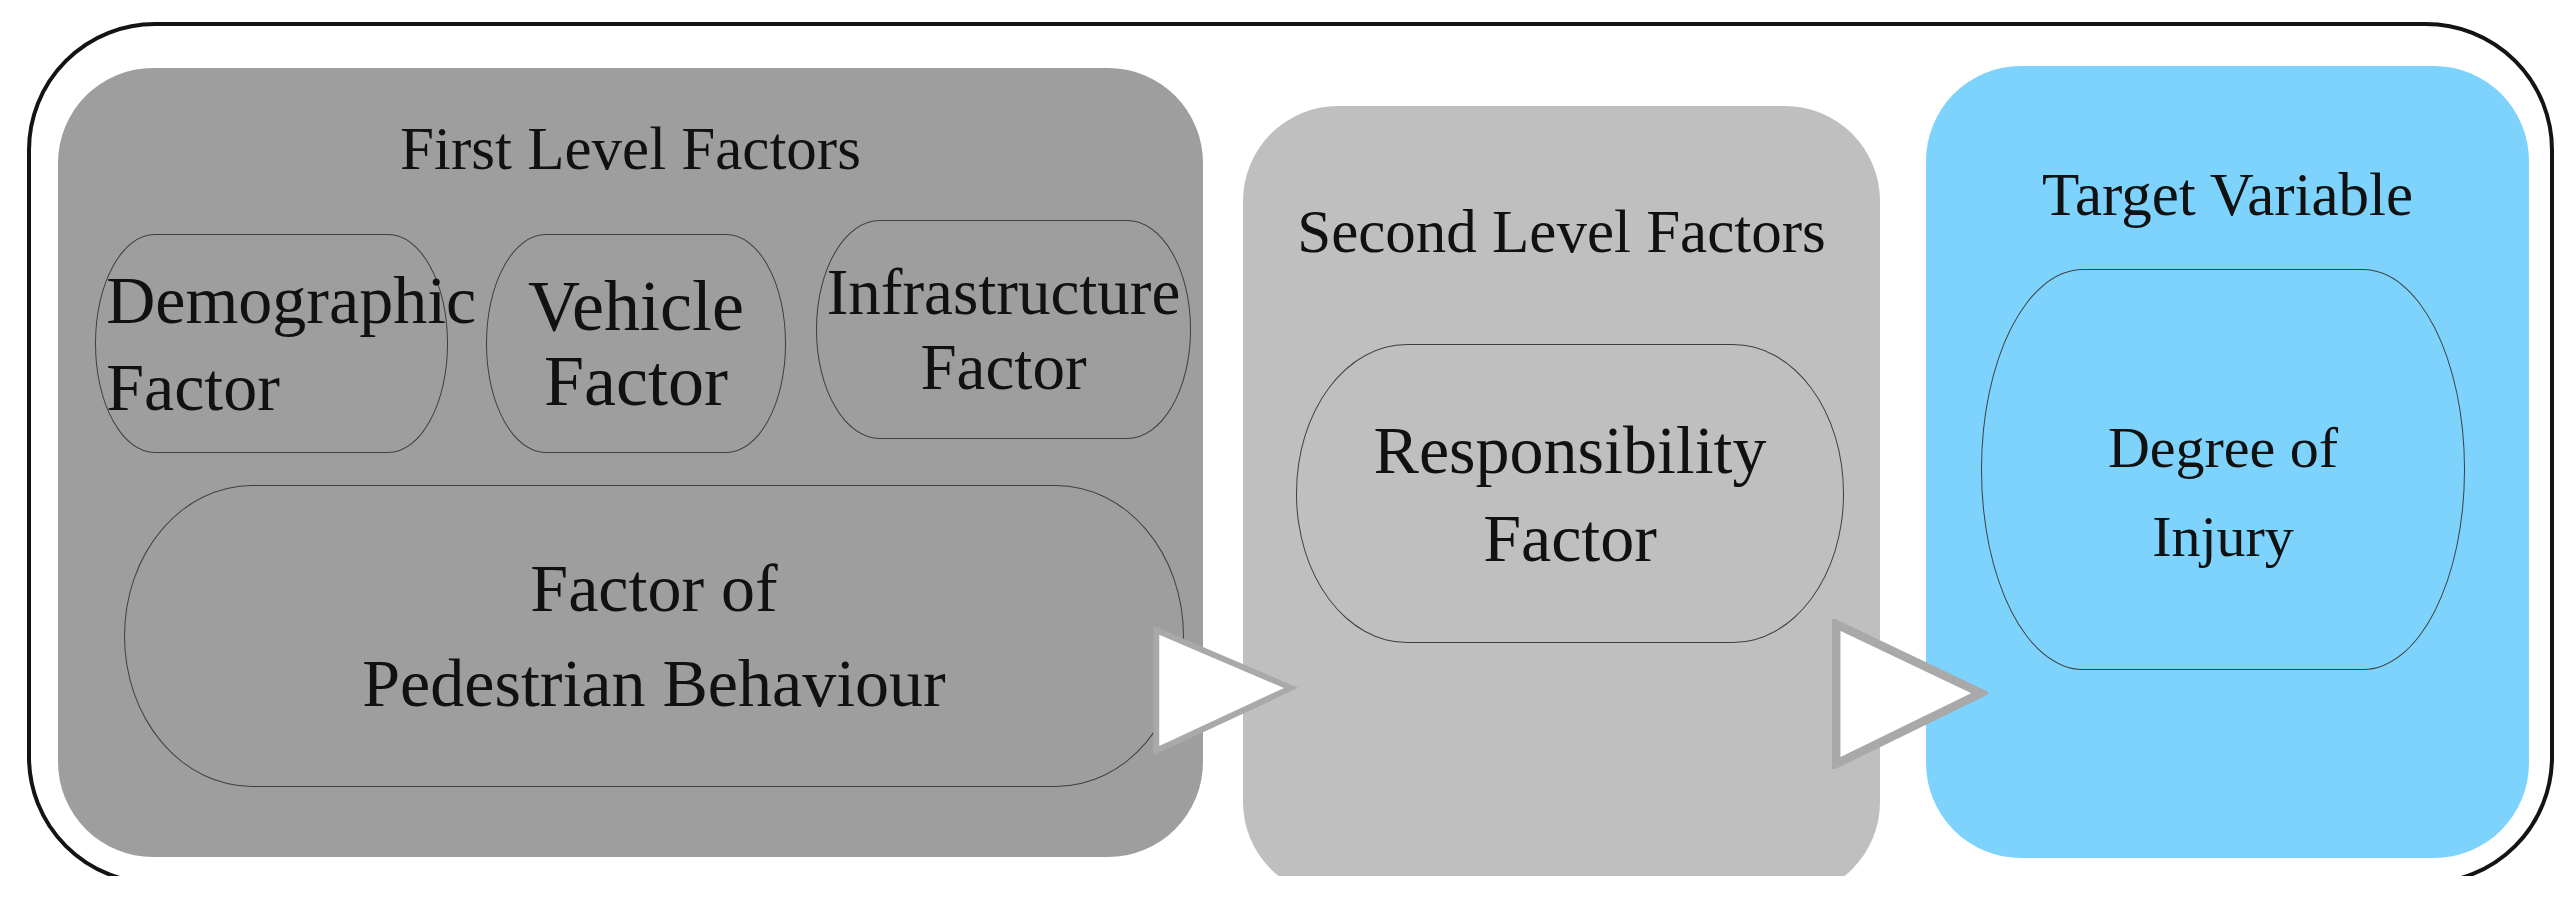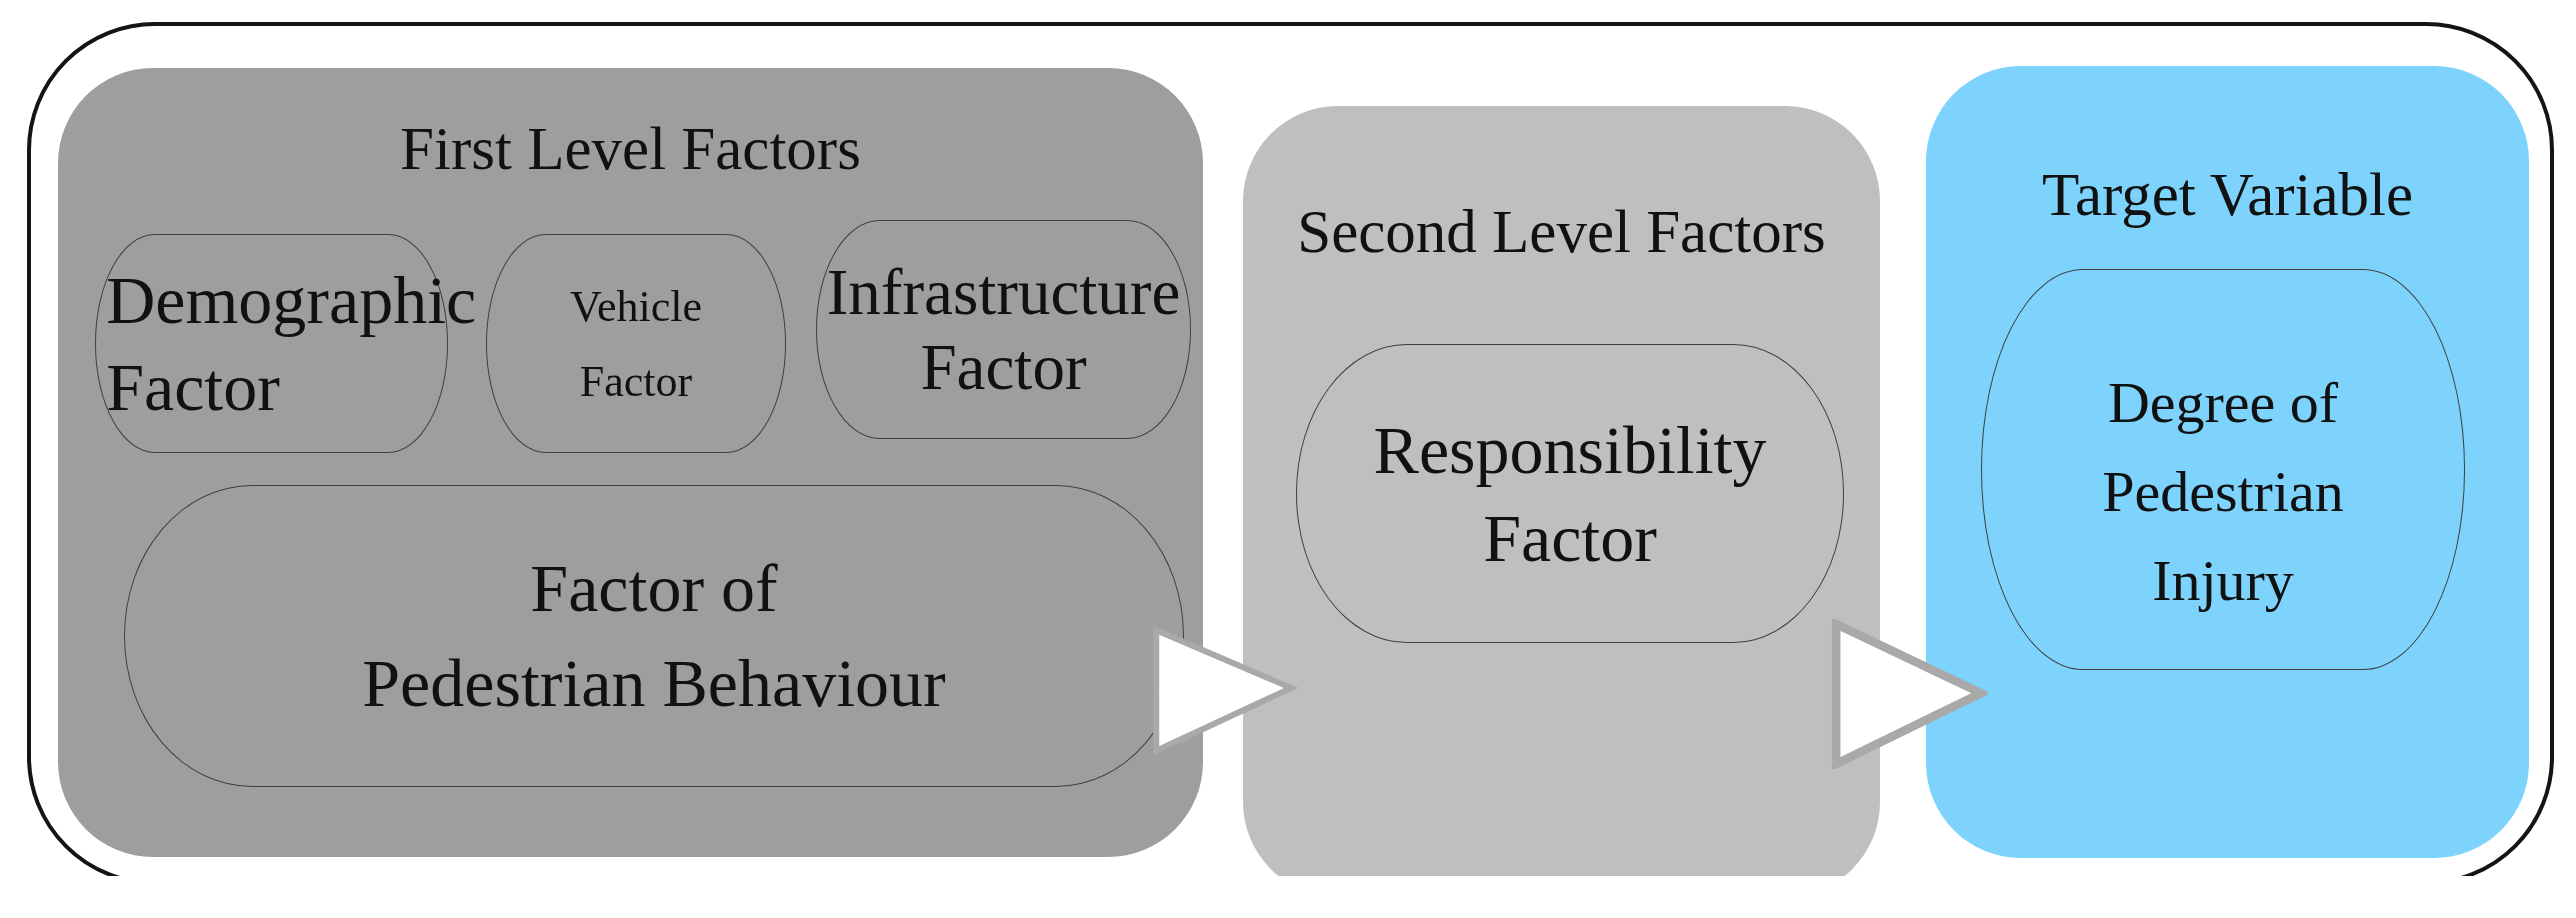--- a/index.html
+++ b/index.html
@@ -37,21 +37,21 @@
 
   .box-demographic {
     left:37px; top:166px; width:353px; height:219px;
     border-radius:60px / 109px;
     align-items:flex-start; text-align:left; padding-left:10.2px;
     font-size:68px; line-height:75px;gap:12px;
   }
   .box-vehicle {
     left:428px; top:166px; width:300px; height:219px;
     border-radius:60px / 109px;
-    font-size:44px; line-height:75px;
+    font-size:72px; line-height:75px;
   }
   .box-infrastructure {
     left:758px; top:152px; width:375px; height:219px;
     border-radius:64px / 109px;
     font-size:65px; line-height:75px;
   }
   .box-behaviour {
     left:66px; top:417px; width:1060px; height:302px;
     border-radius:128px / 151px;
     font-size:68px; line-height:95px;
@@ -119,18 +119,17 @@
 
   <svg class="arrow arrow-2" viewBox="0 0 184 176" aria-hidden="true">
     <polygon points="6,6 176,87 6,170"></polygon>
   </svg>
 
   <section class="panel panel-3" style="background-color: #7dd3fc;">
     <h2 class="title title-3">Target Variable</h2>
 
     <div class="box box-target">
       <span class="line">Degree of</span>
-      <span class="line">Pedestrian</span>
       <span class="line">Injury</span>
     </div>
   </section>
 </div>
 
 
 </body></html>

